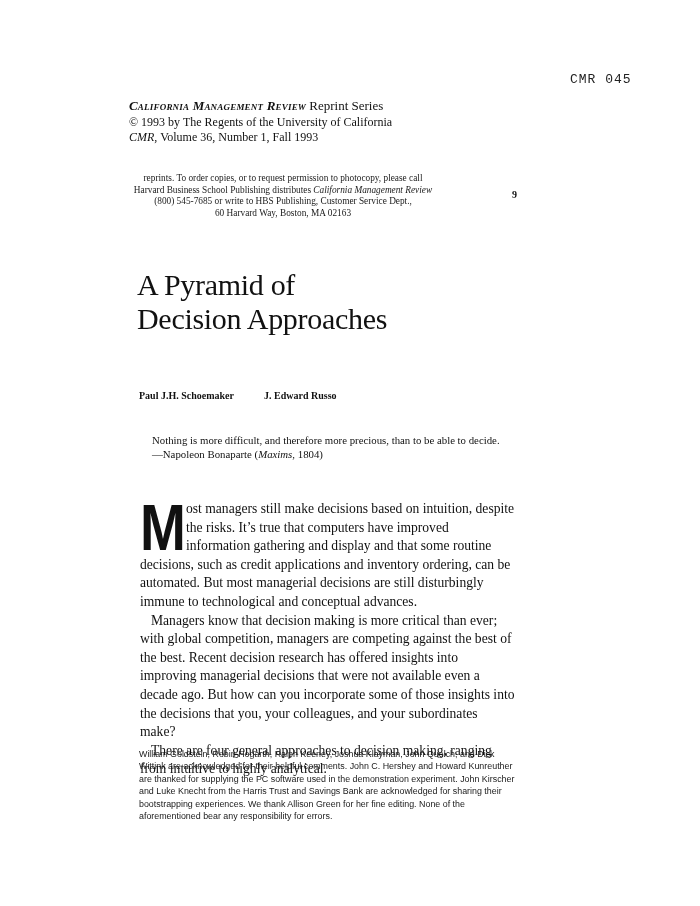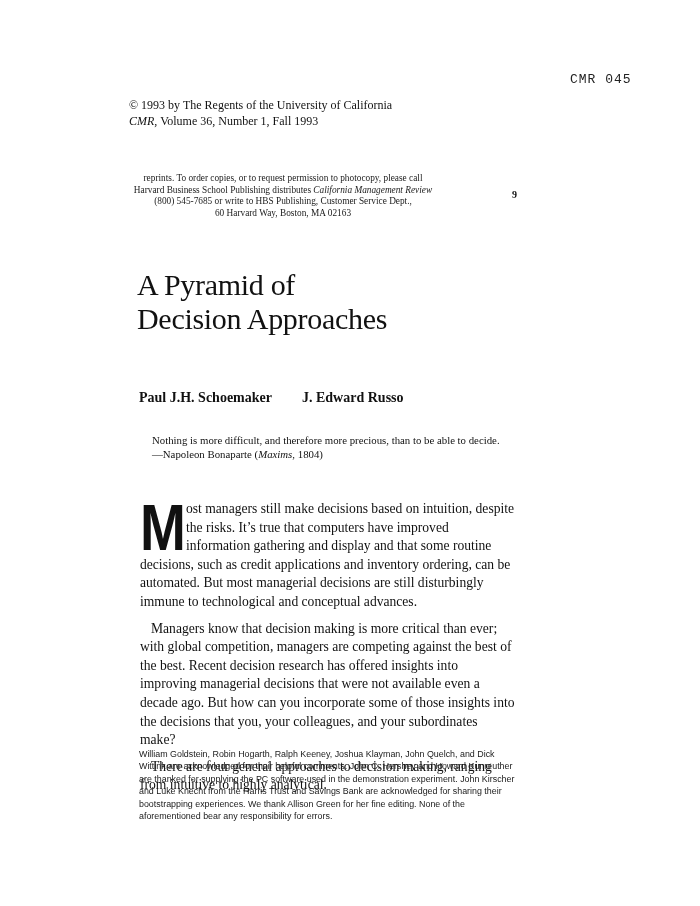--- a/index.html
+++ b/index.html
@@ -68,21 +68,21 @@
       font-size: 30px;
       line-height: 34px;
       font-weight: normal;
       letter-spacing: -0.3px;
       margin: 0;
     }
 
     .authors {
       left: 139px;
       top: 390px;
-      font-size: 14px;
+      font-size: 10px;
       font-weight: bold;
     }
     .authors span + span { margin-left: 30px; }
 
     .epigraph {
       left: 152px;
       top: 433px;
       font-size: 10.8px;
       line-height: 14px;
     }
@@ -92,21 +92,21 @@
       left: 140px;
       top: 500px;
       width: 376px;
       font-size: 13.6px;
       line-height: 18.6px;
       text-align: left;
     }
     .body-text p {
       margin: 0;
     }
-    .body-text p.indent { text-indent: 11px; margin-top: 8px; }
+    .body-text p.indent { text-indent: 11px; }
     .drop-cap {
       float: left;
       font-family: "Liberation Sans", sans-serif;
       font-weight: bold;
       font-size: 64px;
       line-height: 50px;
       height: 50px;
       margin: 3px 8px 0 0;
       padding: 0;
       transform: scaleX(0.86);
@@ -123,20 +123,23 @@
       line-height: 12.4px;
       color: #1a1a1a;
     }
   </style>
 </head>
 <body>
 
 <div class="abs doc-code">CMR 045</div>
 
 <div class="abs series-block">
+  <div class="series-title">
+    <span class="journal">California Management Review</span><span class="reprint"> Reprint Series</span>
+  </div>
   <div>© 1993 by The Regents of the University of California</div>
   <div>
     <span class="cmr-abbr">CMR</span><span>, Volume 36, Number 1, Fall 1993</span>
   </div>
 </div>
 
 <div class="abs distribution-note">
   <div>reprints.  To order copies, or to request permission to photocopy, please call</div>
   <div>
     <span>Harvard Business School Publishing  distributes </span><span class="ital">California Management  Review</span>

